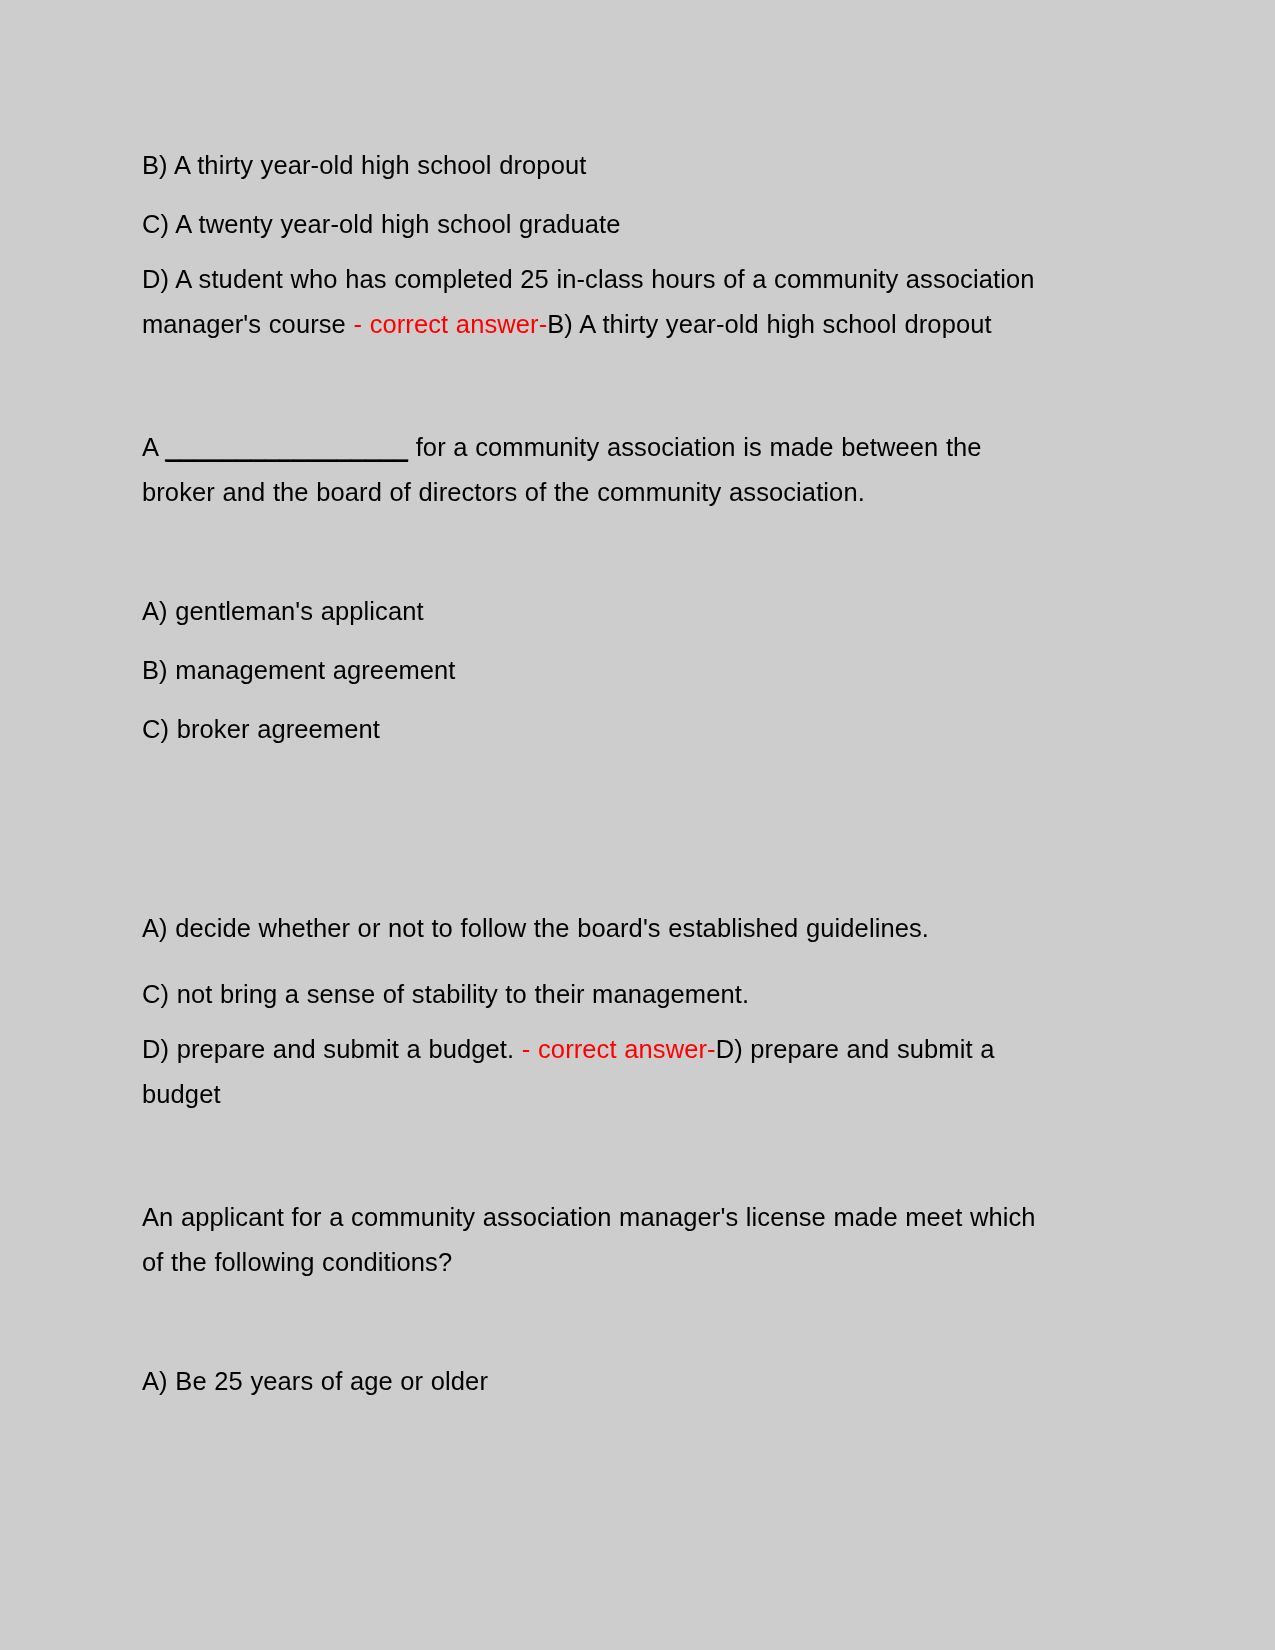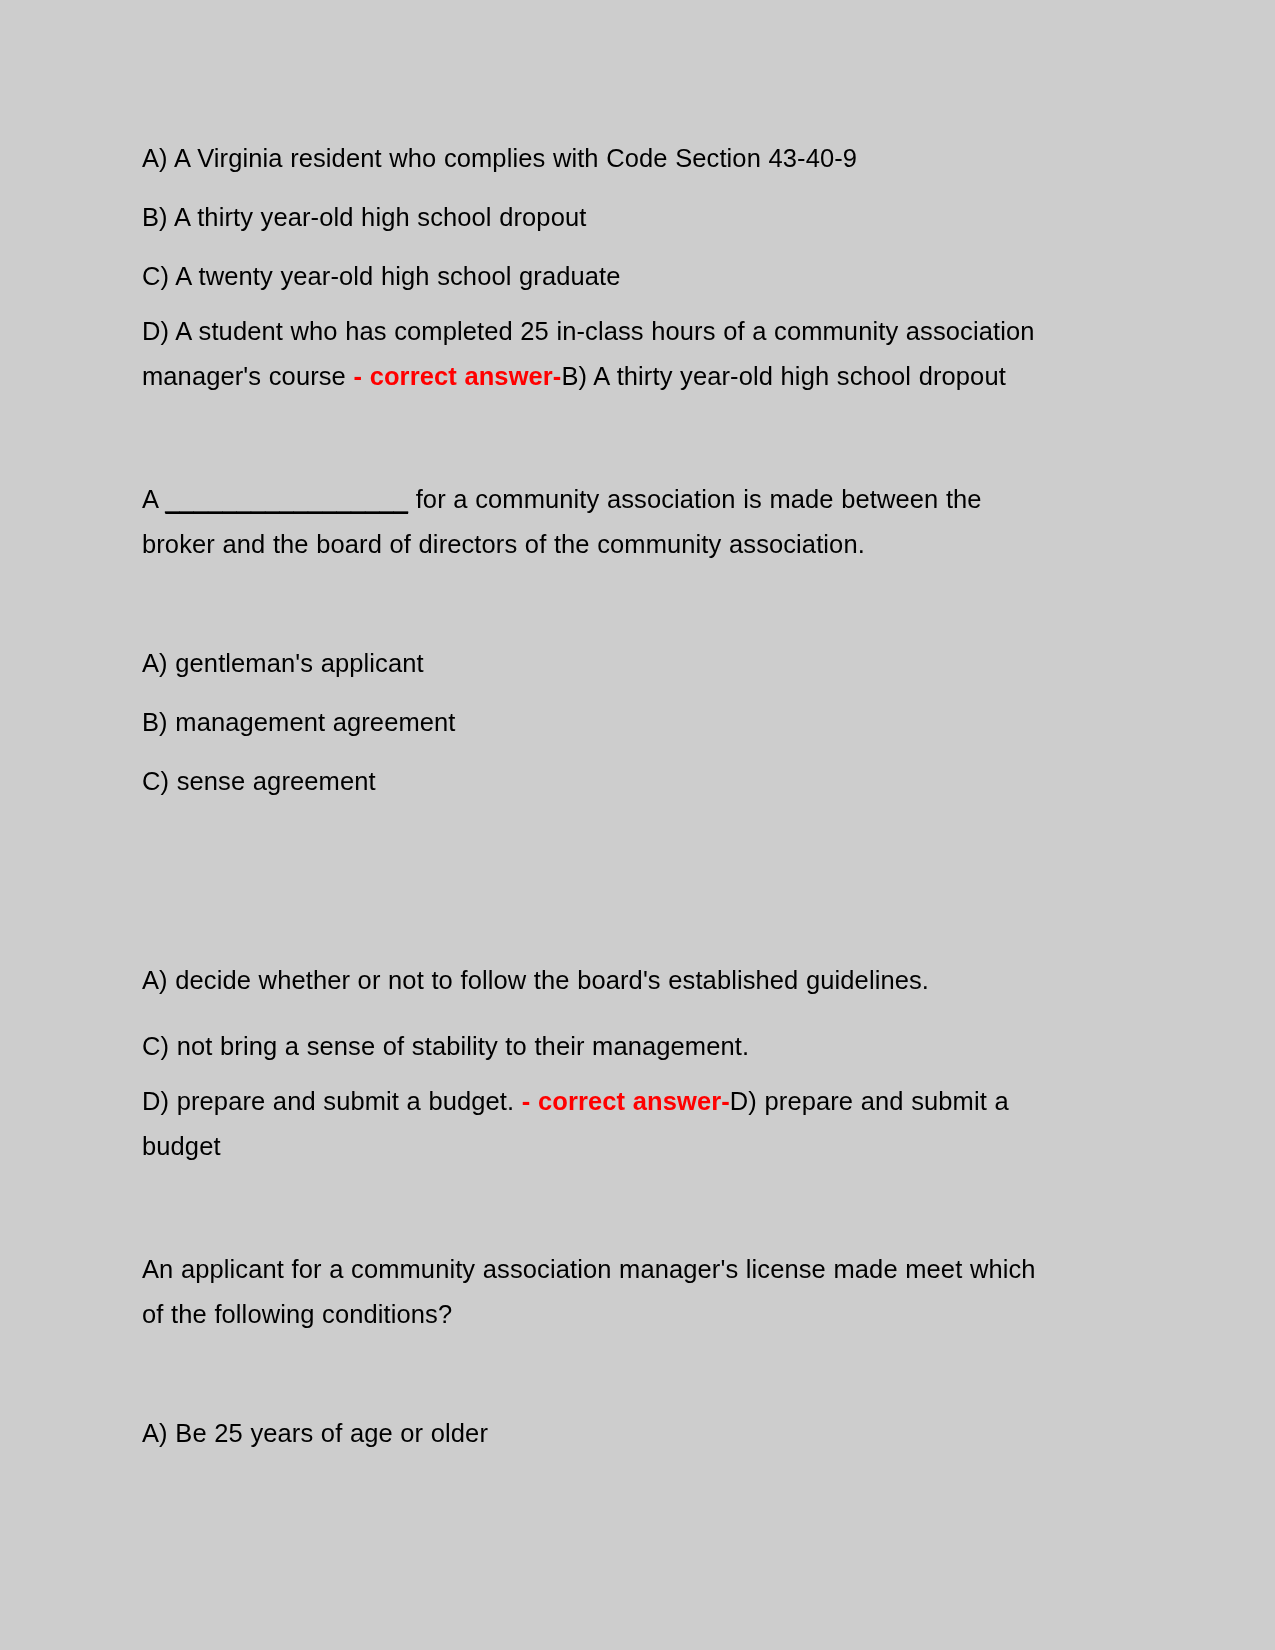--- a/index.html
+++ b/index.html
@@ -40,41 +40,40 @@
     line-height: 45px;
   }
 
   
   .gap-sm { height: 7px; }
   .gap-lg { height: 70px; }
   .gap-xl { height: 78px; }
 
   .ans {
     color: #ff0000;
-    font-weight: bold;
+    font-weight: normal;
     margin-top: 48px;
   }
 
   .blank {
     text-decoration: underline;
     text-underline-offset: 4px;
     white-space: pre;
   }
 
   .stem { }
   .option { }
 </style>
 </head>
 <body>
 
 <div id="page">
 
   <div class="block">
 
-    <p class="para option">A) A Virginia resident who complies with Code Section 43-40-9</p>
     <div class="gap-sm"></div>
 
     <p class="para option">B) A thirty year-old high school dropout</p>
     <div class="gap-sm"></div>
 
     <p class="para option">C) A twenty year-old high school graduate</p>
     <div class="gap-sm"></div>
 
     <p class="para option tight"><span>D) A student who has completed 25 in-class hours of a community association manager's course </span><span class="ans">- correct answer-</span><span>B) A thirty year-old high school dropout</span></p>
   </div>
@@ -86,21 +85,21 @@
     <p class="para stem tight"><span>A </span><span class="blank">_________________</span><span> for a community association is made between the broker and the board of directors of the community association.</span></p>
 
     <div class="gap-lg"></div>
 
     <p class="para option">A) gentleman's applicant</p>
     <div class="gap-sm"></div>
 
     <p class="para option">B) management agreement</p>
     <div class="gap-sm"></div>
 
-    <p class="para option">C) sense agreement</p>
+    <p class="para option">C) broker agreement</p>
     <div class="gap-sm"></div>
 
   </div>
 
   <div class="gap-lg"></div>
 
   <div class="block">
 
 
     <div class="gap-lg"></div>

